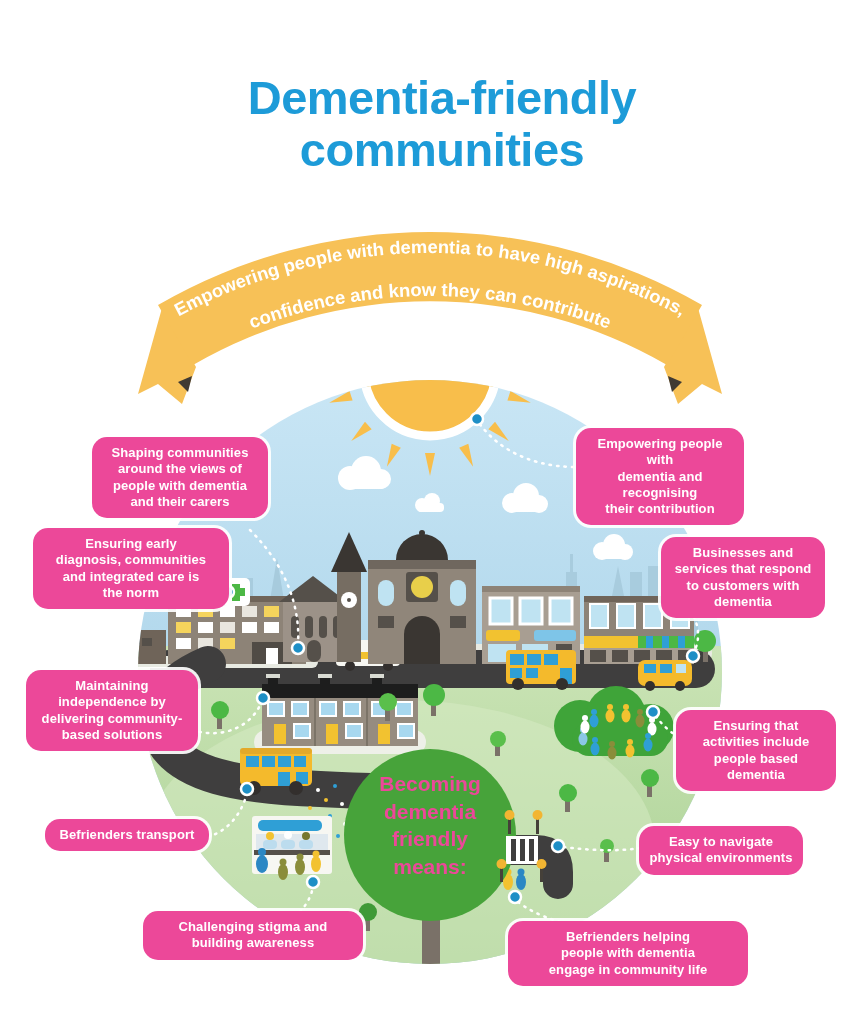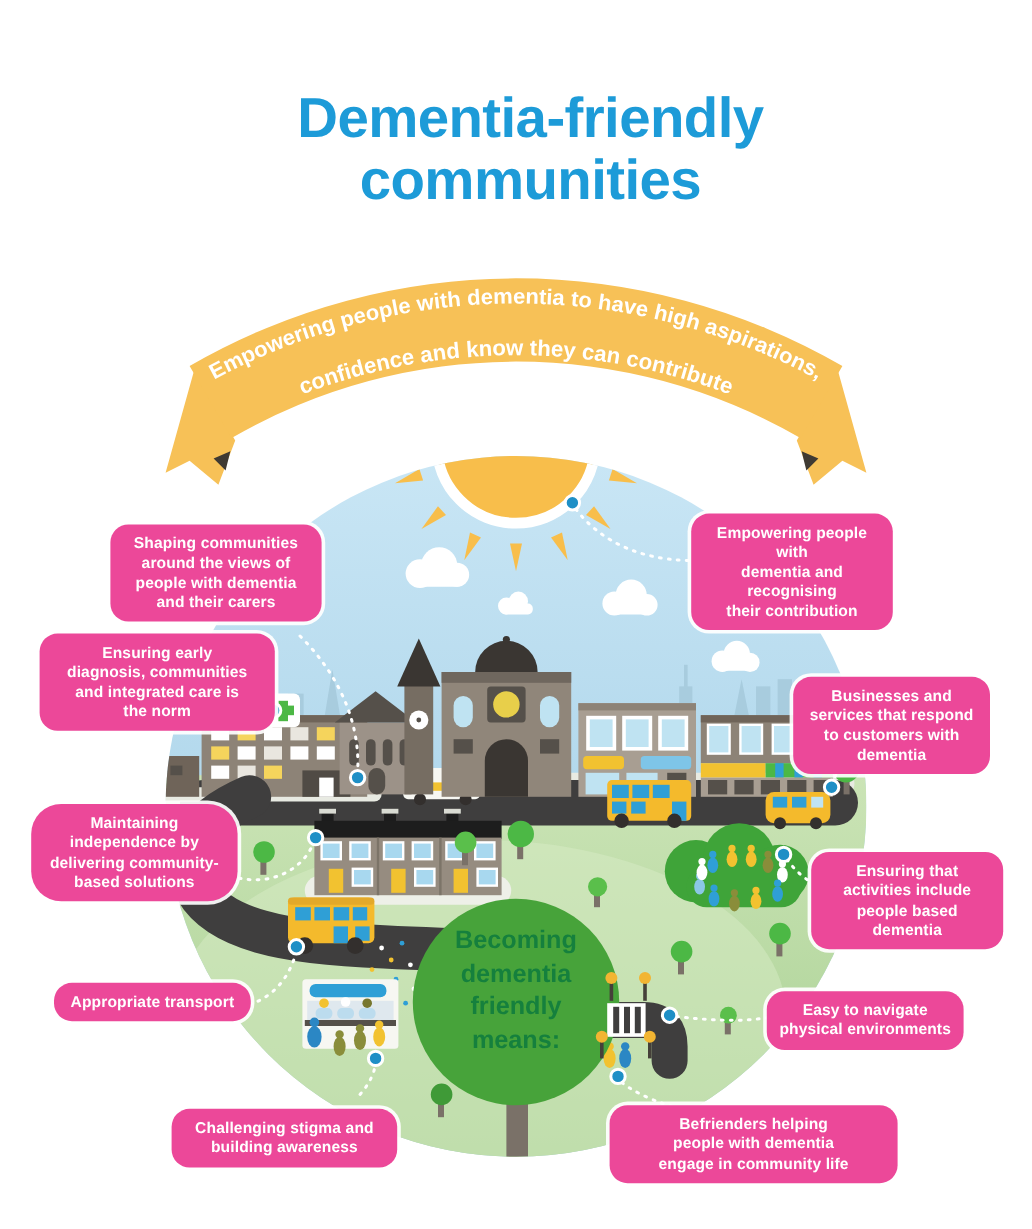--- a/index.html
+++ b/index.html
@@ -9,29 +9,29 @@
   .page-title{position:absolute;left:12px;top:72px;width:860px;text-align:center;
     color:#1d9bd8;font-size:47px;font-weight:bold;line-height:1.1;
     letter-spacing:-0.5px;white-space:pre-line;margin:0;}
   .callout{position:absolute;background:#ec4899;color:#fff;border-radius:15px;
     font-size:13px;font-weight:bold;line-height:1.25;text-align:center;
     padding:8px 9px;white-space:pre-line;box-sizing:border-box;
     box-shadow:0 0 0 3px rgba(255,255,255,.92);letter-spacing:.1px;}
   #co-shaping{left:92px;top:437px;width:176px;}
   #co-empowering{left:576px;top:428px;width:168px;}
   #co-early{left:33px;top:528px;width:196px;}
-  #co-businesses{left:661px;top:564px;width:164px;text-align:center;}
-  #co-maintaining{left:26px;top:670px;width:172px;border-radius:25px;}
+  #co-businesses{left:661px;top:537px;width:164px;text-align:center;}
+  #co-maintaining{left:26px;top:670px;width:172px;}
   #co-activities{left:676px;top:710px;width:160px;}
   #co-transport{left:45px;top:819px;width:164px;}
   #co-easy{left:639px;top:826px;width:164px;}
-  #co-stigma{left:143px;top:911px;width:188px;margin-top:13px;}
+  #co-stigma{left:143px;top:911px;width:220px;}
   #co-befrienders{left:508px;top:921px;width:240px;}
   .center-label{position:absolute;left:352px;top:770px;width:156px;
-    color:#15803d;font-size:21px;font-weight:bold;line-height:1.32;
+    color:#ec4899;font-size:21px;font-weight:bold;line-height:1.32;
     text-align:center;white-space:pre-line;}
 </style>
 </head>
 <body>
 
 <svg id="scene-svg" width="860" height="1024" viewBox="0 0 860 1024">
   <defs>
     <clipPath id="circleClip">
         <circle cx="430" cy="672" r="292"></circle>
       </clipPath>
@@ -482,20 +482,20 @@
 services that respond
 to customers with
 dementia</div>
 <div class="callout" id="co-maintaining">Maintaining
 independence by
 delivering community-
 based solutions</div>
 <div class="callout" id="co-activities">Ensuring that
 activities include
 people based dementia</div>
-<div class="callout" id="co-transport">Appropriate transport</div>
+<div class="callout" id="co-transport">Befrienders transport</div>
 <div class="callout" id="co-easy">Easy to navigate
 physical environments</div>
 <div class="callout" id="co-stigma">Challenging stigma and
 building awareness</div>
 <div class="callout" id="co-befrienders">Befrienders helping
 people with dementia
 engage in community life</div>
 
 </body></html>

